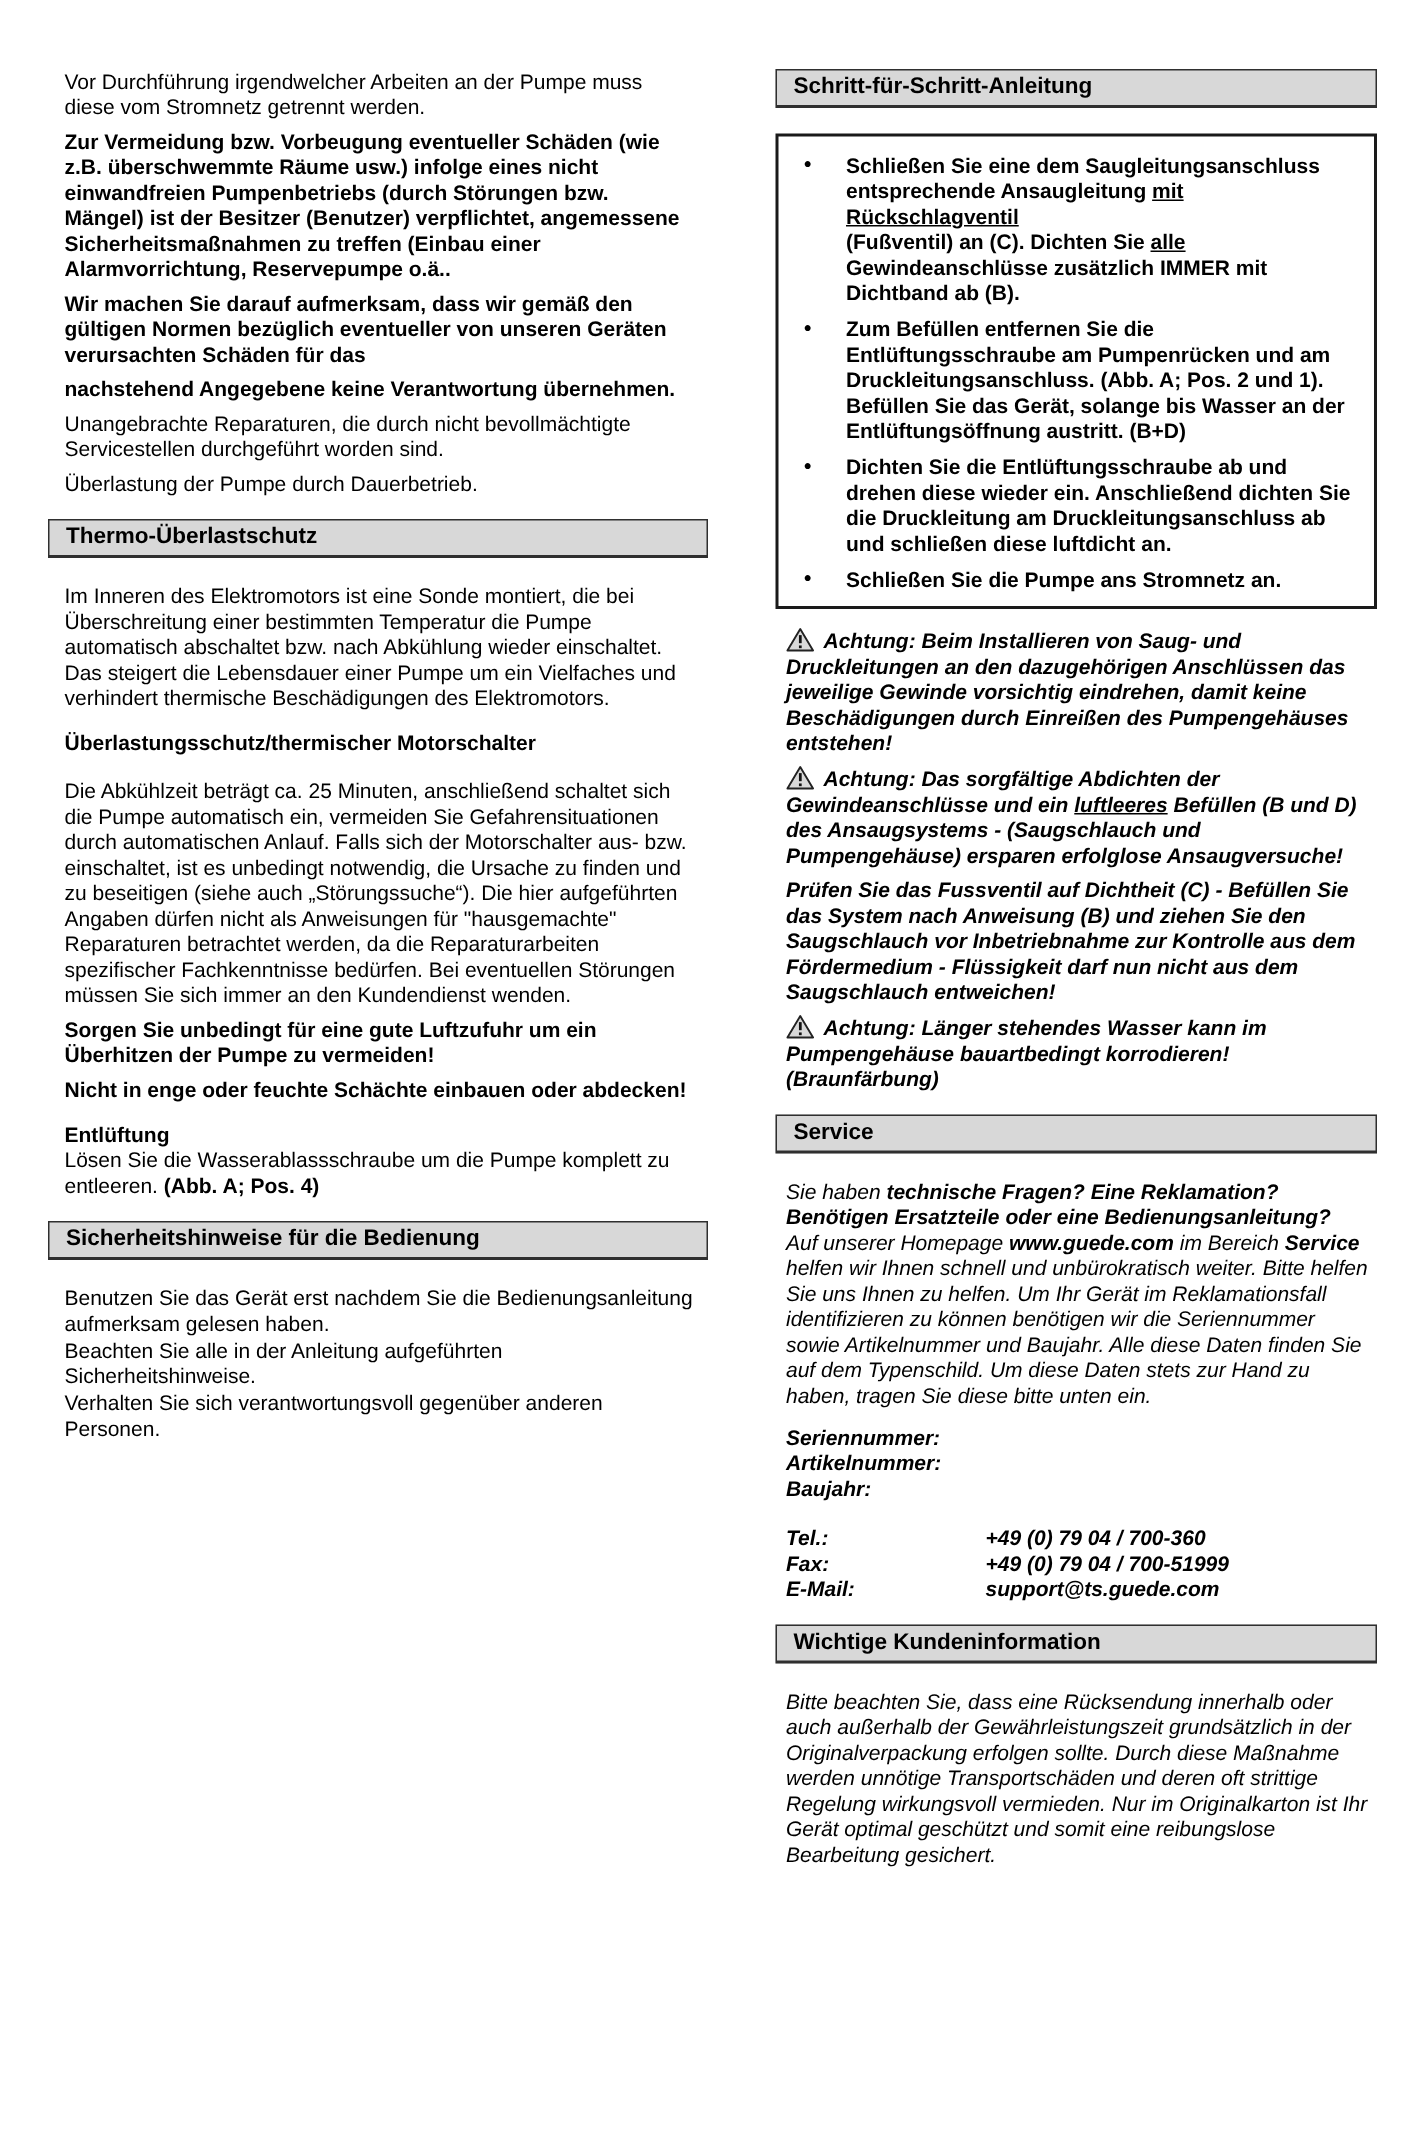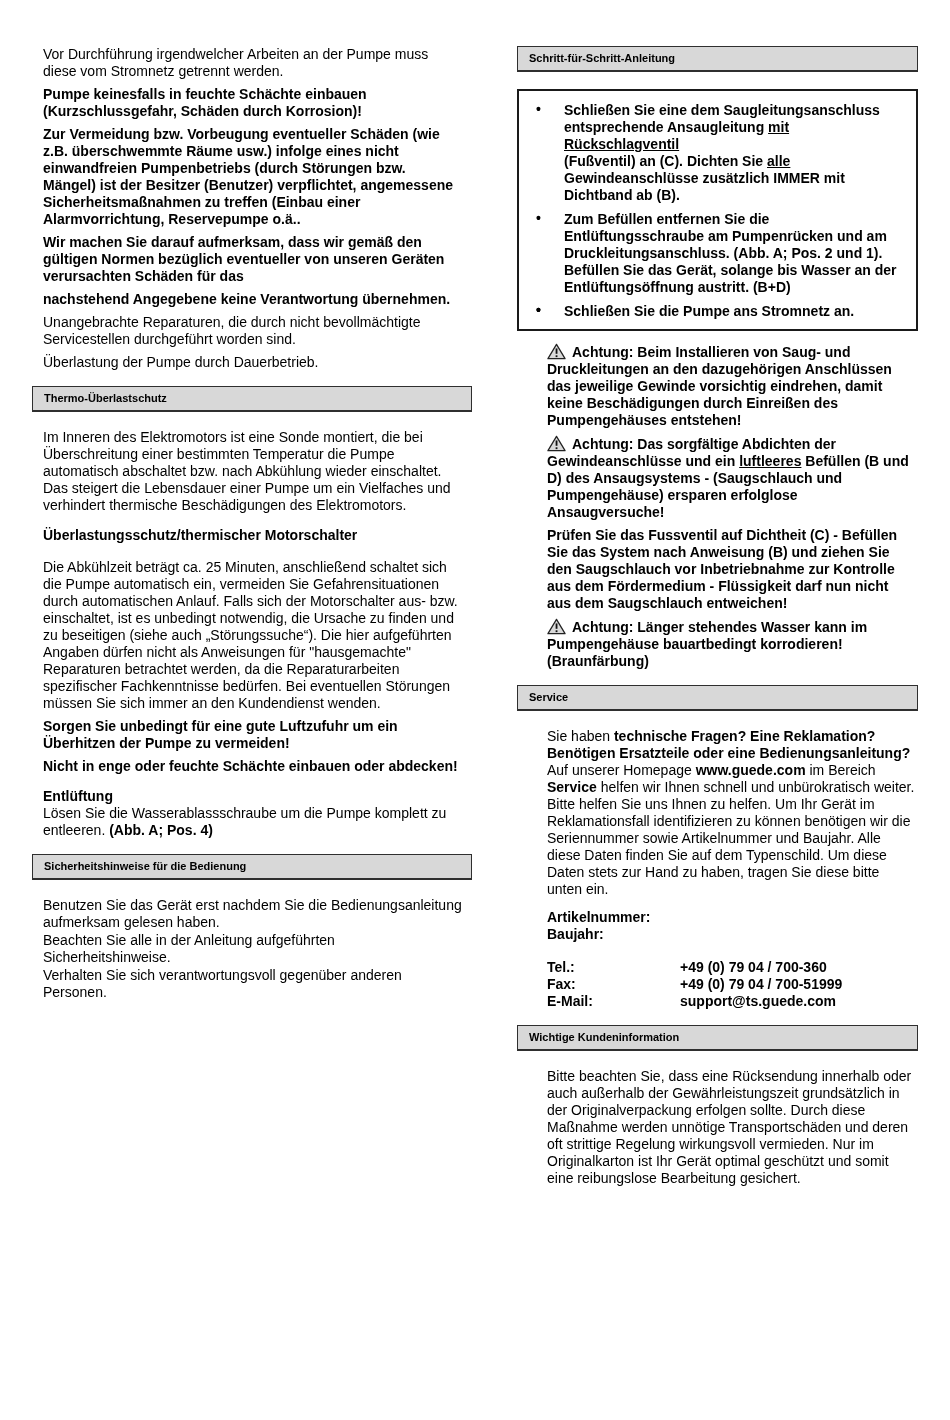--- a/index.html
+++ b/index.html
@@ -21,27 +21,27 @@
     padding:46px 42px 16px 32px;
     display:flex;gap:45px;
   }
   .col{display:block;}
   .col-left{flex:0 0 440px;width:440px;}
   .col-right{flex:0 0 401px;width:401px;}
 
   .p{margin:0 0 6px;}
   .p.tight{margin-bottom:1px;}
   .col-left .p,.col-left .sub{margin-left:11px;margin-right:10px;}
-  .col-right .p,.col-right .fields,.col-right .contacts{margin-left:30px;margin-right:2px;}
+  .col-right .p,.col-right .fields,.col-right .contacts{margin-left:7px;margin-right:2px;font-style:italic;}
 
   .bar{
     background:var(--bar-bg);
     border:1px solid var(--bar-border);
     border-bottom-width:2px;
-    font-weight:bold;font-size:11px;line-height:20px;
+    font-weight:bold;font-size:15px;line-height:20px;
     padding:1px 11px 2px;
     margin:15px 0 17px;
   }
   .col .bar:first-child{margin-top:0;}
 
   .sub{font-weight:bold;margin:13px 0 0;}
   .sub.spaced{margin-bottom:15px;}
 
   .b{font-weight:bold;}
   .u{text-decoration:underline;}
@@ -67,21 +67,20 @@
   .contacts{font-weight:bold;margin:16px 0 6px;}
   .contacts .row{display:flex;}
   .contacts .label{flex:0 0 133px;width:133px;}
 </style>
 </head>
 <body>
 
 <div class="page">
   <div class="col col-left">
       <p class="p"><span>Vor Durchführung irgendwelcher Arbeiten an der Pumpe muss diese vom Stromnetz getrennt werden.</span></p>
-      <p class="p"><span class="b">Pumpe keinesfalls in feuchte Schächte einbauen (Kurzschlussgefahr, Schäden durch Korrosion)!</span></p>
       <p class="p"><span class="b">Zur Vermeidung bzw. Vorbeugung eventueller Schäden (wie z.B. überschwemmte Räume usw.) infolge eines nicht einwandfreien Pumpenbetriebs (durch Störungen bzw. Mängel) ist der Besitzer (Benutzer) verpflichtet, angemessene Sicherheitsmaßnahmen zu treffen (Einbau einer Alarmvorrichtung, Reservepumpe o.ä..</span></p>
       <p class="p"><span class="b">Wir machen Sie darauf aufmerksam, dass wir gemäß den gültigen Normen bezüglich eventueller von unseren Geräten verursachten Schäden für das</span></p>
       <p class="p"><span class="b">nachstehend Angegebene keine Verantwortung übernehmen.</span></p>
       <p class="p"><span>Unangebrachte Reparaturen, die durch nicht bevollmächtigte Servicestellen durchgeführt worden sind.</span></p>
       <p class="p"><span>Überlastung der Pumpe durch Dauerbetrieb.</span></p>
       <div class="bar">Thermo-Überlastschutz</div>
       <p class="p"><span>Im Inneren des Elektromotors ist eine Sonde montiert, die bei Überschreitung einer bestimmten Temperatur die Pumpe automatisch abschaltet bzw. nach Abkühlung wieder einschaltet. Das steigert die Lebensdauer einer Pumpe um ein Vielfaches und verhindert thermische Beschädigungen des Elektromotors.</span></p>
       <div class="sub spaced">Überlastungsschutz/thermischer Motorschalter</div>
       <p class="p"><span>Die Abkühlzeit beträgt ca. 25 Minuten, anschließend schaltet sich die Pumpe automatisch ein, vermeiden Sie Gefahrensituationen durch automatischen Anlauf. Falls sich der Motorschalter aus- bzw. einschaltet, ist es unbedingt notwendig, die Ursache zu finden und zu beseitigen (siehe auch „Störungssuche“). Die hier aufgeführten Angaben dürfen nicht als Anweisungen für "hausgemachte" Reparaturen betrachtet werden, da die Reparaturarbeiten spezifischer Fachkenntnisse bedürfen. Bei eventuellen Störungen müssen Sie sich immer an den Kundendienst wenden.</span></p>
       <p class="p"><span class="b">Sorgen Sie unbedingt für eine gute Luftzufuhr um ein Überhitzen der Pumpe zu vermeiden!</span></p>
@@ -91,21 +90,21 @@
       <div class="bar">Sicherheitshinweise für die Bedienung</div>
       <p class="p tight"><span>Benutzen Sie das Gerät erst nachdem Sie die Bedienungsanleitung aufmerksam gelesen haben.</span></p>
       <p class="p tight"><span>Beachten Sie alle in der Anleitung aufgeführten Sicherheitshinweise.</span></p>
       <p class="p tight"><span>Verhalten Sie sich verantwortungsvoll gegenüber anderen Personen.</span></p>
     </div>
   <div class="col col-right">
       <div class="bar">Schritt-für-Schritt-Anleitung</div>
       <ul class="bullet-box">
         <li><span class="bullet">•</span><span class="b">Schließen Sie eine dem Saugleitungsanschluss entsprechende Ansaugleitung </span><span class="b u">mit Rückschlagventil</span><br><span class="b">(Fußventil) an (C). Dichten Sie </span><span class="b u">alle</span><span class="b"> Gewindeanschlüsse zusätzlich IMMER mit Dichtband ab (B).</span></li>
         <li><span class="bullet">•</span><span class="b">Zum Befüllen entfernen Sie die Entlüftungsschraube am Pumpenrücken und am Druckleitungsanschluss. (Abb. A; Pos. 2 und 1). Befüllen Sie das Gerät, solange bis Wasser an der Entlüftungsöffnung austritt. (B+D)</span></li>
-        <li><span class="bullet">•</span></li>
+        <li><span class="bullet">•</span><span class="b">Dichten Sie die Entlüftungsschraube ab und drehen diese wieder ein. Anschließend dichten Sie die Druckleitung am Druckleitungsanschluss ab und schließen diese luftdicht an.</span></li>
         <li><span class="bullet">•</span><span class="b">Schließen Sie die Pumpe ans Stromnetz an.</span></li>
       </ul>
       <p class="p"><span class="warn-icon"><svg width="19" height="17" viewBox="0 0 24 21">
             <path d="M12 1.5 L22.8 19.5 H1.2 Z" fill="#d9d9d9" stroke="#222" stroke-width="1.6" stroke-linejoin="round"></path>
             <rect x="10.9" y="6.6" width="2.3" height="6.8" fill="#111"></rect>
             <rect x="10.9" y="15.3" width="2.3" height="2.3" fill="#111"></rect>
           </svg></span><span class="b">Achtung: Beim Installieren von Saug- und Druckleitungen  an den dazugehörigen Anschlüssen das jeweilige Gewinde vorsichtig eindrehen, damit keine Beschädigungen durch Einreißen des Pumpengehäuses entstehen!</span></p>
       <p class="p"><span class="warn-icon"><svg width="19" height="17" viewBox="0 0 24 21">
             <path d="M12 1.5 L22.8 19.5 H1.2 Z" fill="#d9d9d9" stroke="#222" stroke-width="1.6" stroke-linejoin="round"></path>
             <rect x="10.9" y="6.6" width="2.3" height="6.8" fill="#111"></rect>
@@ -113,20 +112,21 @@
           </svg></span><span class="b">Achtung: Das sorgfältige Abdichten der Gewindeanschlüsse und ein </span><span class="b u">luftleeres</span><span class="b"> Befüllen (B und D) des Ansaugsystems - (Saugschlauch und Pumpengehäuse) ersparen erfolglose Ansaugversuche!</span></p>
       <p class="p"><span class="b">Prüfen Sie das Fussventil auf Dichtheit (C) - Befüllen Sie das System nach Anweisung (B) und ziehen Sie den Saugschlauch vor Inbetriebnahme zur Kontrolle aus dem Fördermedium - Flüssigkeit darf nun nicht aus dem Saugschlauch entweichen!</span></p>
       <p class="p"><span class="warn-icon"><svg width="19" height="17" viewBox="0 0 24 21">
             <path d="M12 1.5 L22.8 19.5 H1.2 Z" fill="#d9d9d9" stroke="#222" stroke-width="1.6" stroke-linejoin="round"></path>
             <rect x="10.9" y="6.6" width="2.3" height="6.8" fill="#111"></rect>
             <rect x="10.9" y="15.3" width="2.3" height="2.3" fill="#111"></rect>
           </svg></span><span class="b">Achtung: Länger stehendes Wasser kann im Pumpengehäuse bauartbedingt korrodieren! (Braunfärbung)</span></p>
       <div class="bar">Service</div>
       <p class="p"><span>Sie haben </span><span class="b">technische Fragen? Eine Reklamation? Benötigen Ersatzteile oder eine Bedienungsanleitung?</span><br><span>Auf unserer Homepage </span><span class="b">www.guede.com</span><span> im Bereich </span><span class="b">Service</span><span> helfen wir Ihnen schnell und unbürokratisch weiter. Bitte helfen Sie uns Ihnen zu helfen. Um Ihr Gerät im Reklamationsfall identifizieren zu können benötigen wir die Seriennummer sowie Artikelnummer und Baujahr. Alle diese Daten finden Sie auf dem Typenschild. Um diese Daten stets zur Hand zu haben, tragen Sie diese bitte unten ein.</span></p>
       <div class="fields">
+        <div>Seriennummer:</div>
         <div>Artikelnummer:</div>
         <div>Baujahr:</div>
       </div>
       <div class="contacts">
         <div class="row">
           <span class="label">Tel.:</span>
           <span class="value">+49 (0) 79 04 / 700-360</span>
         </div>
         <div class="row">
           <span class="label">Fax:</span>

